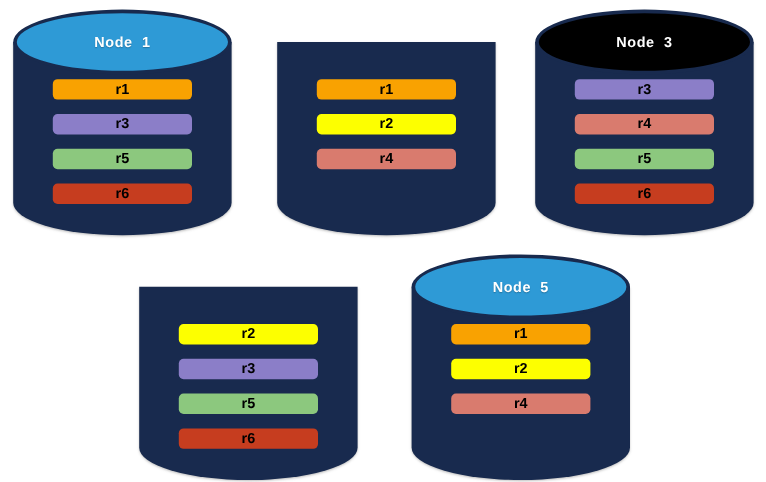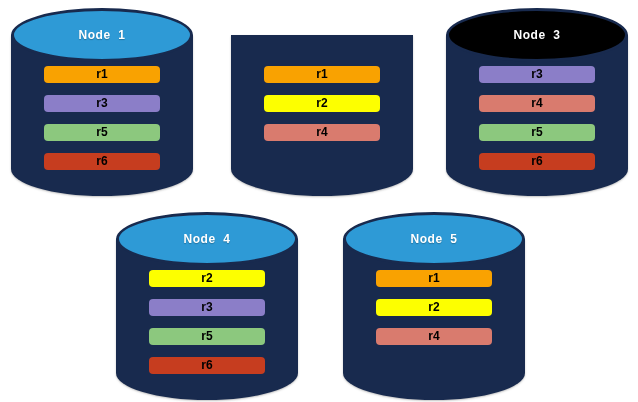--- a/index.html
+++ b/index.html
@@ -109,23 +109,20 @@
       </div>
       <div class="bars">
         <div class="replica-bar" style="background: rgb(139, 126, 200); color: rgb(0, 0, 0);">r3</div>
         <div class="replica-bar" style="background: rgb(217, 123, 110); color: rgb(0, 0, 0);">r4</div>
         <div class="replica-bar" style="background: rgb(140, 200, 126); color: rgb(0, 0, 0);">r5</div>
         <div class="replica-bar" style="background: rgb(198, 61, 31); color: rgb(0, 0, 0);">r6</div>
       </div>
     </div>
     <div class="cylinder pos-4">
       <div class="cyl-body" style="background: rgb(24, 42, 78);"></div>
-      <div class="cyl-cap" style="background: rgb(46, 154, 214); border-color: rgb(24, 42, 78);">
-        <div class="node-label" style="color: rgb(255, 255, 255);">Node  4</div>
-      </div>
       <div class="bars">
         <div class="replica-bar" style="background: rgb(253, 255, 0); color: rgb(0, 0, 0);">r2</div>
         <div class="replica-bar" style="background: rgb(139, 126, 200); color: rgb(0, 0, 0);">r3</div>
         <div class="replica-bar" style="background: rgb(140, 200, 126); color: rgb(0, 0, 0);">r5</div>
         <div class="replica-bar" style="background: rgb(198, 61, 31); color: rgb(0, 0, 0);">r6</div>
       </div>
     </div>
     <div class="cylinder pos-5">
       <div class="cyl-body" style="background: rgb(24, 42, 78);"></div>
       <div class="cyl-cap" style="background: rgb(46, 154, 214); border-color: rgb(24, 42, 78);">

